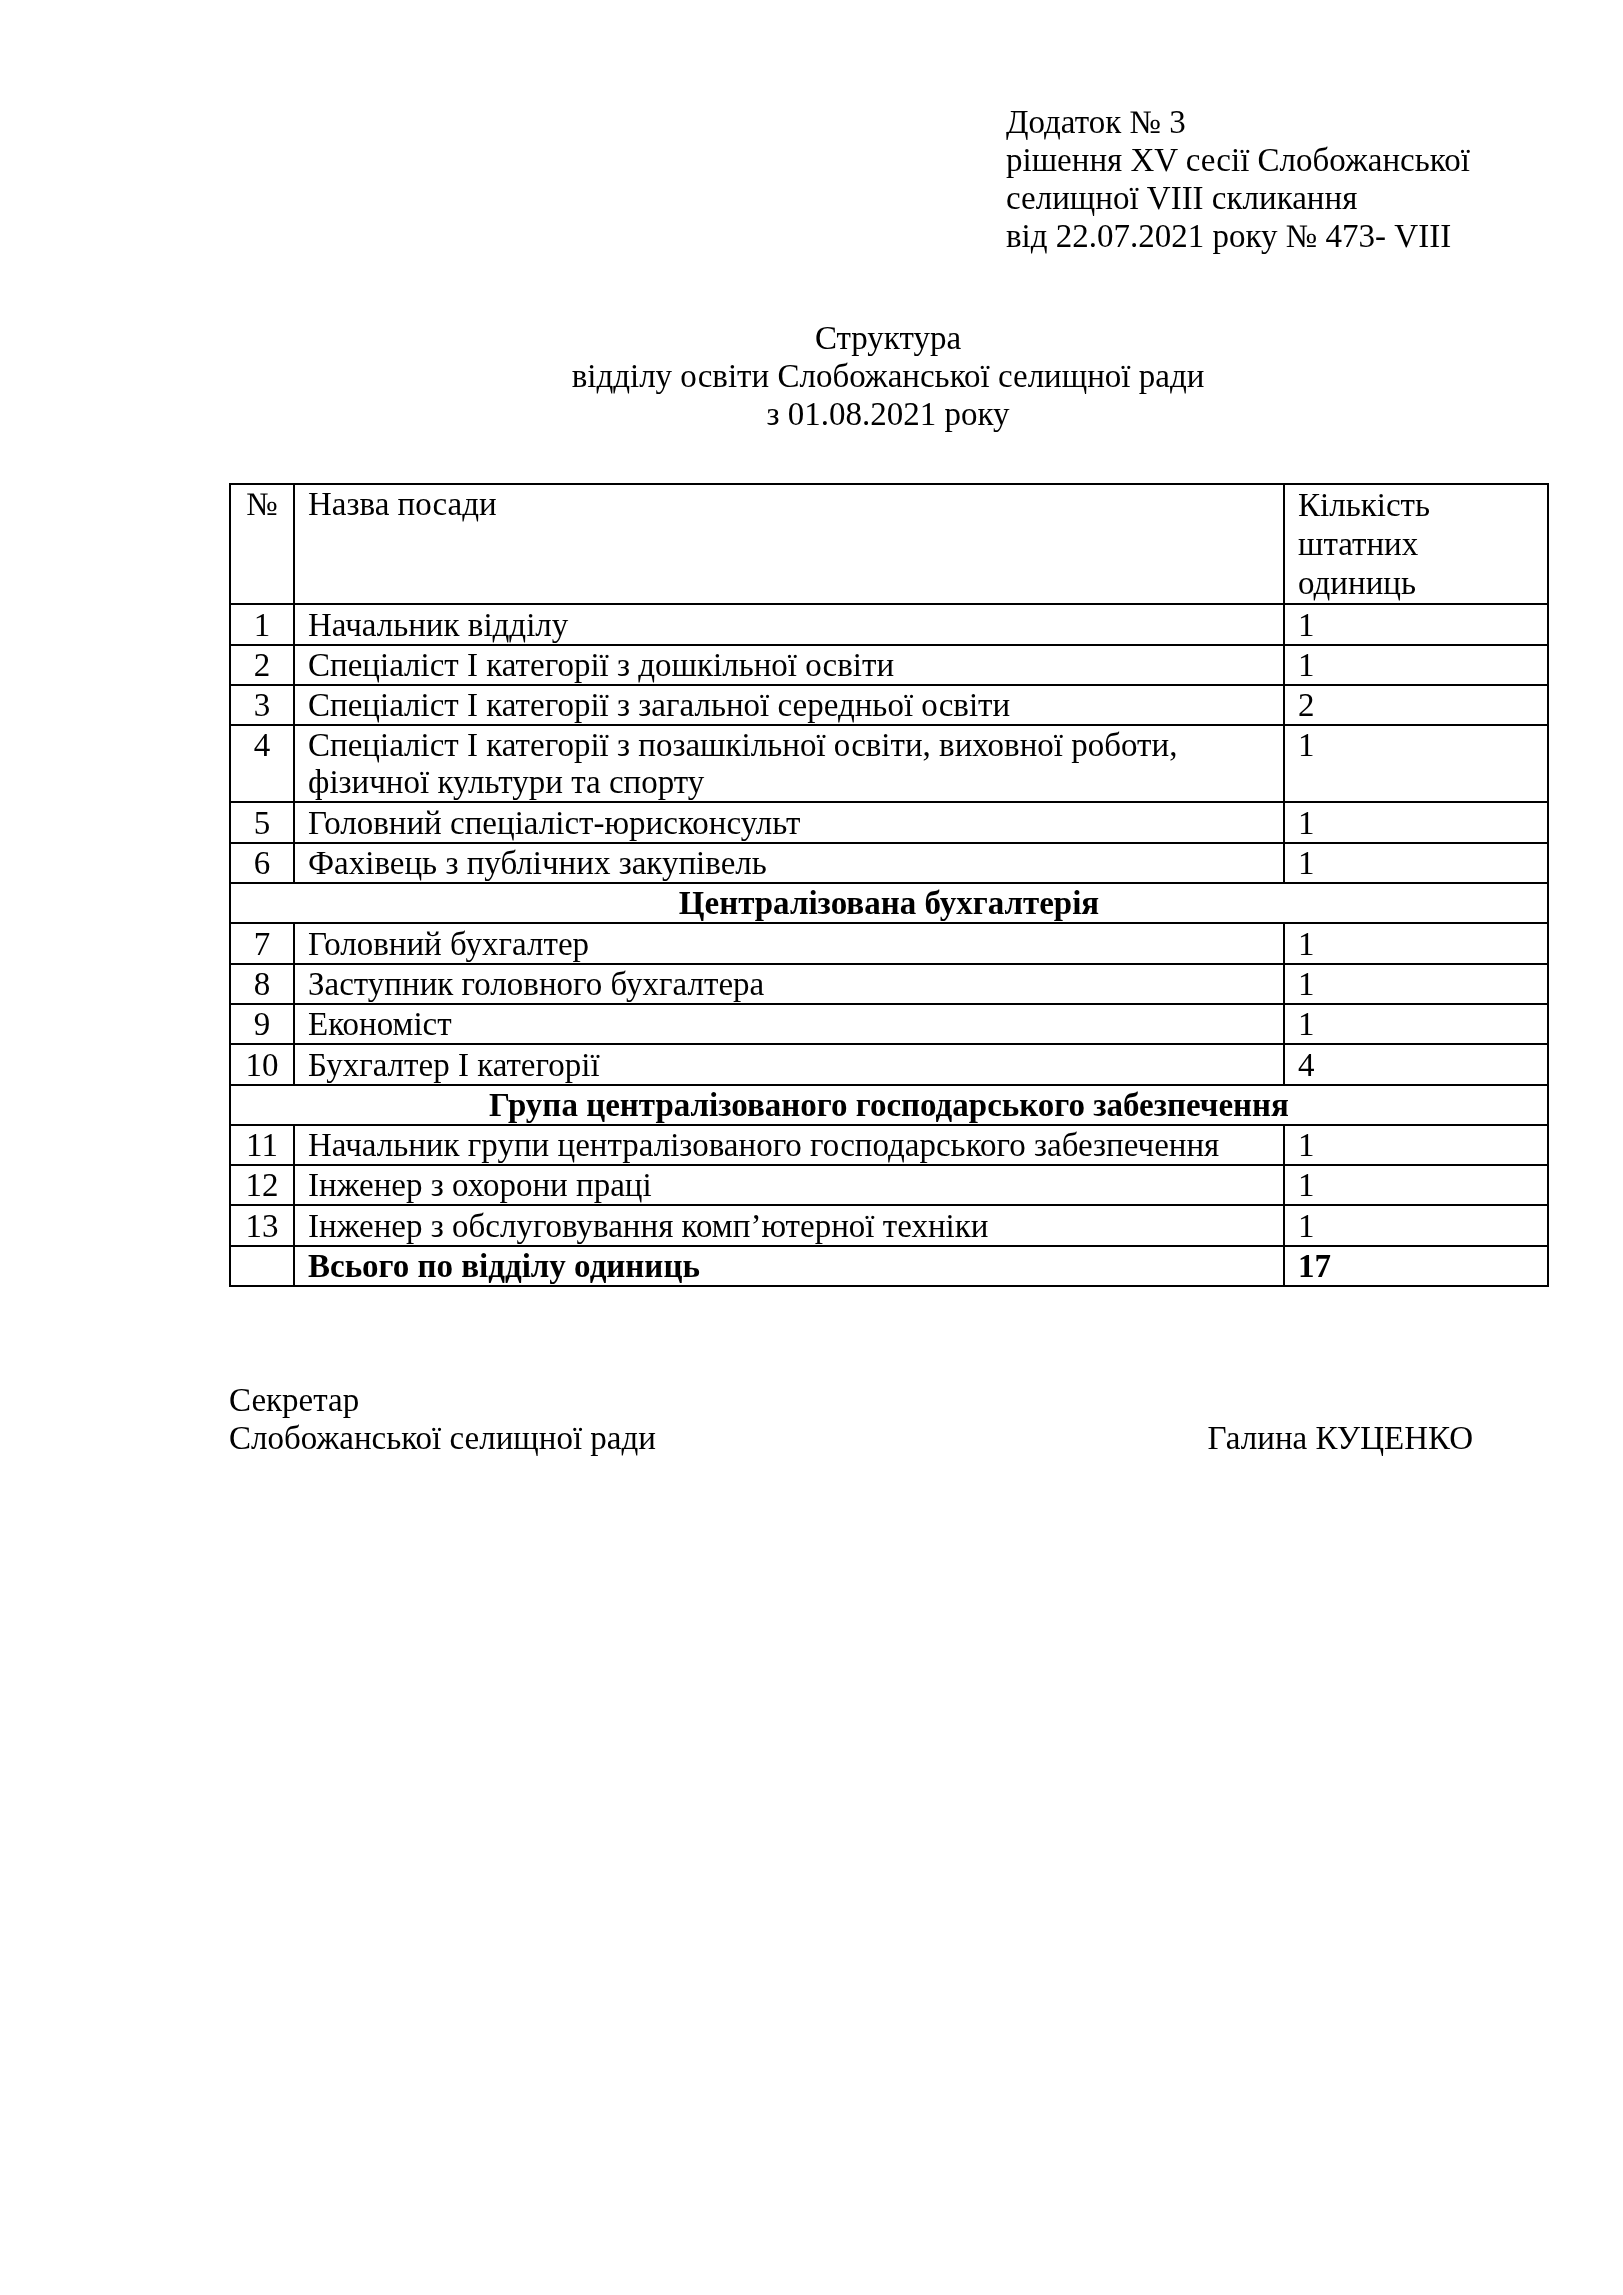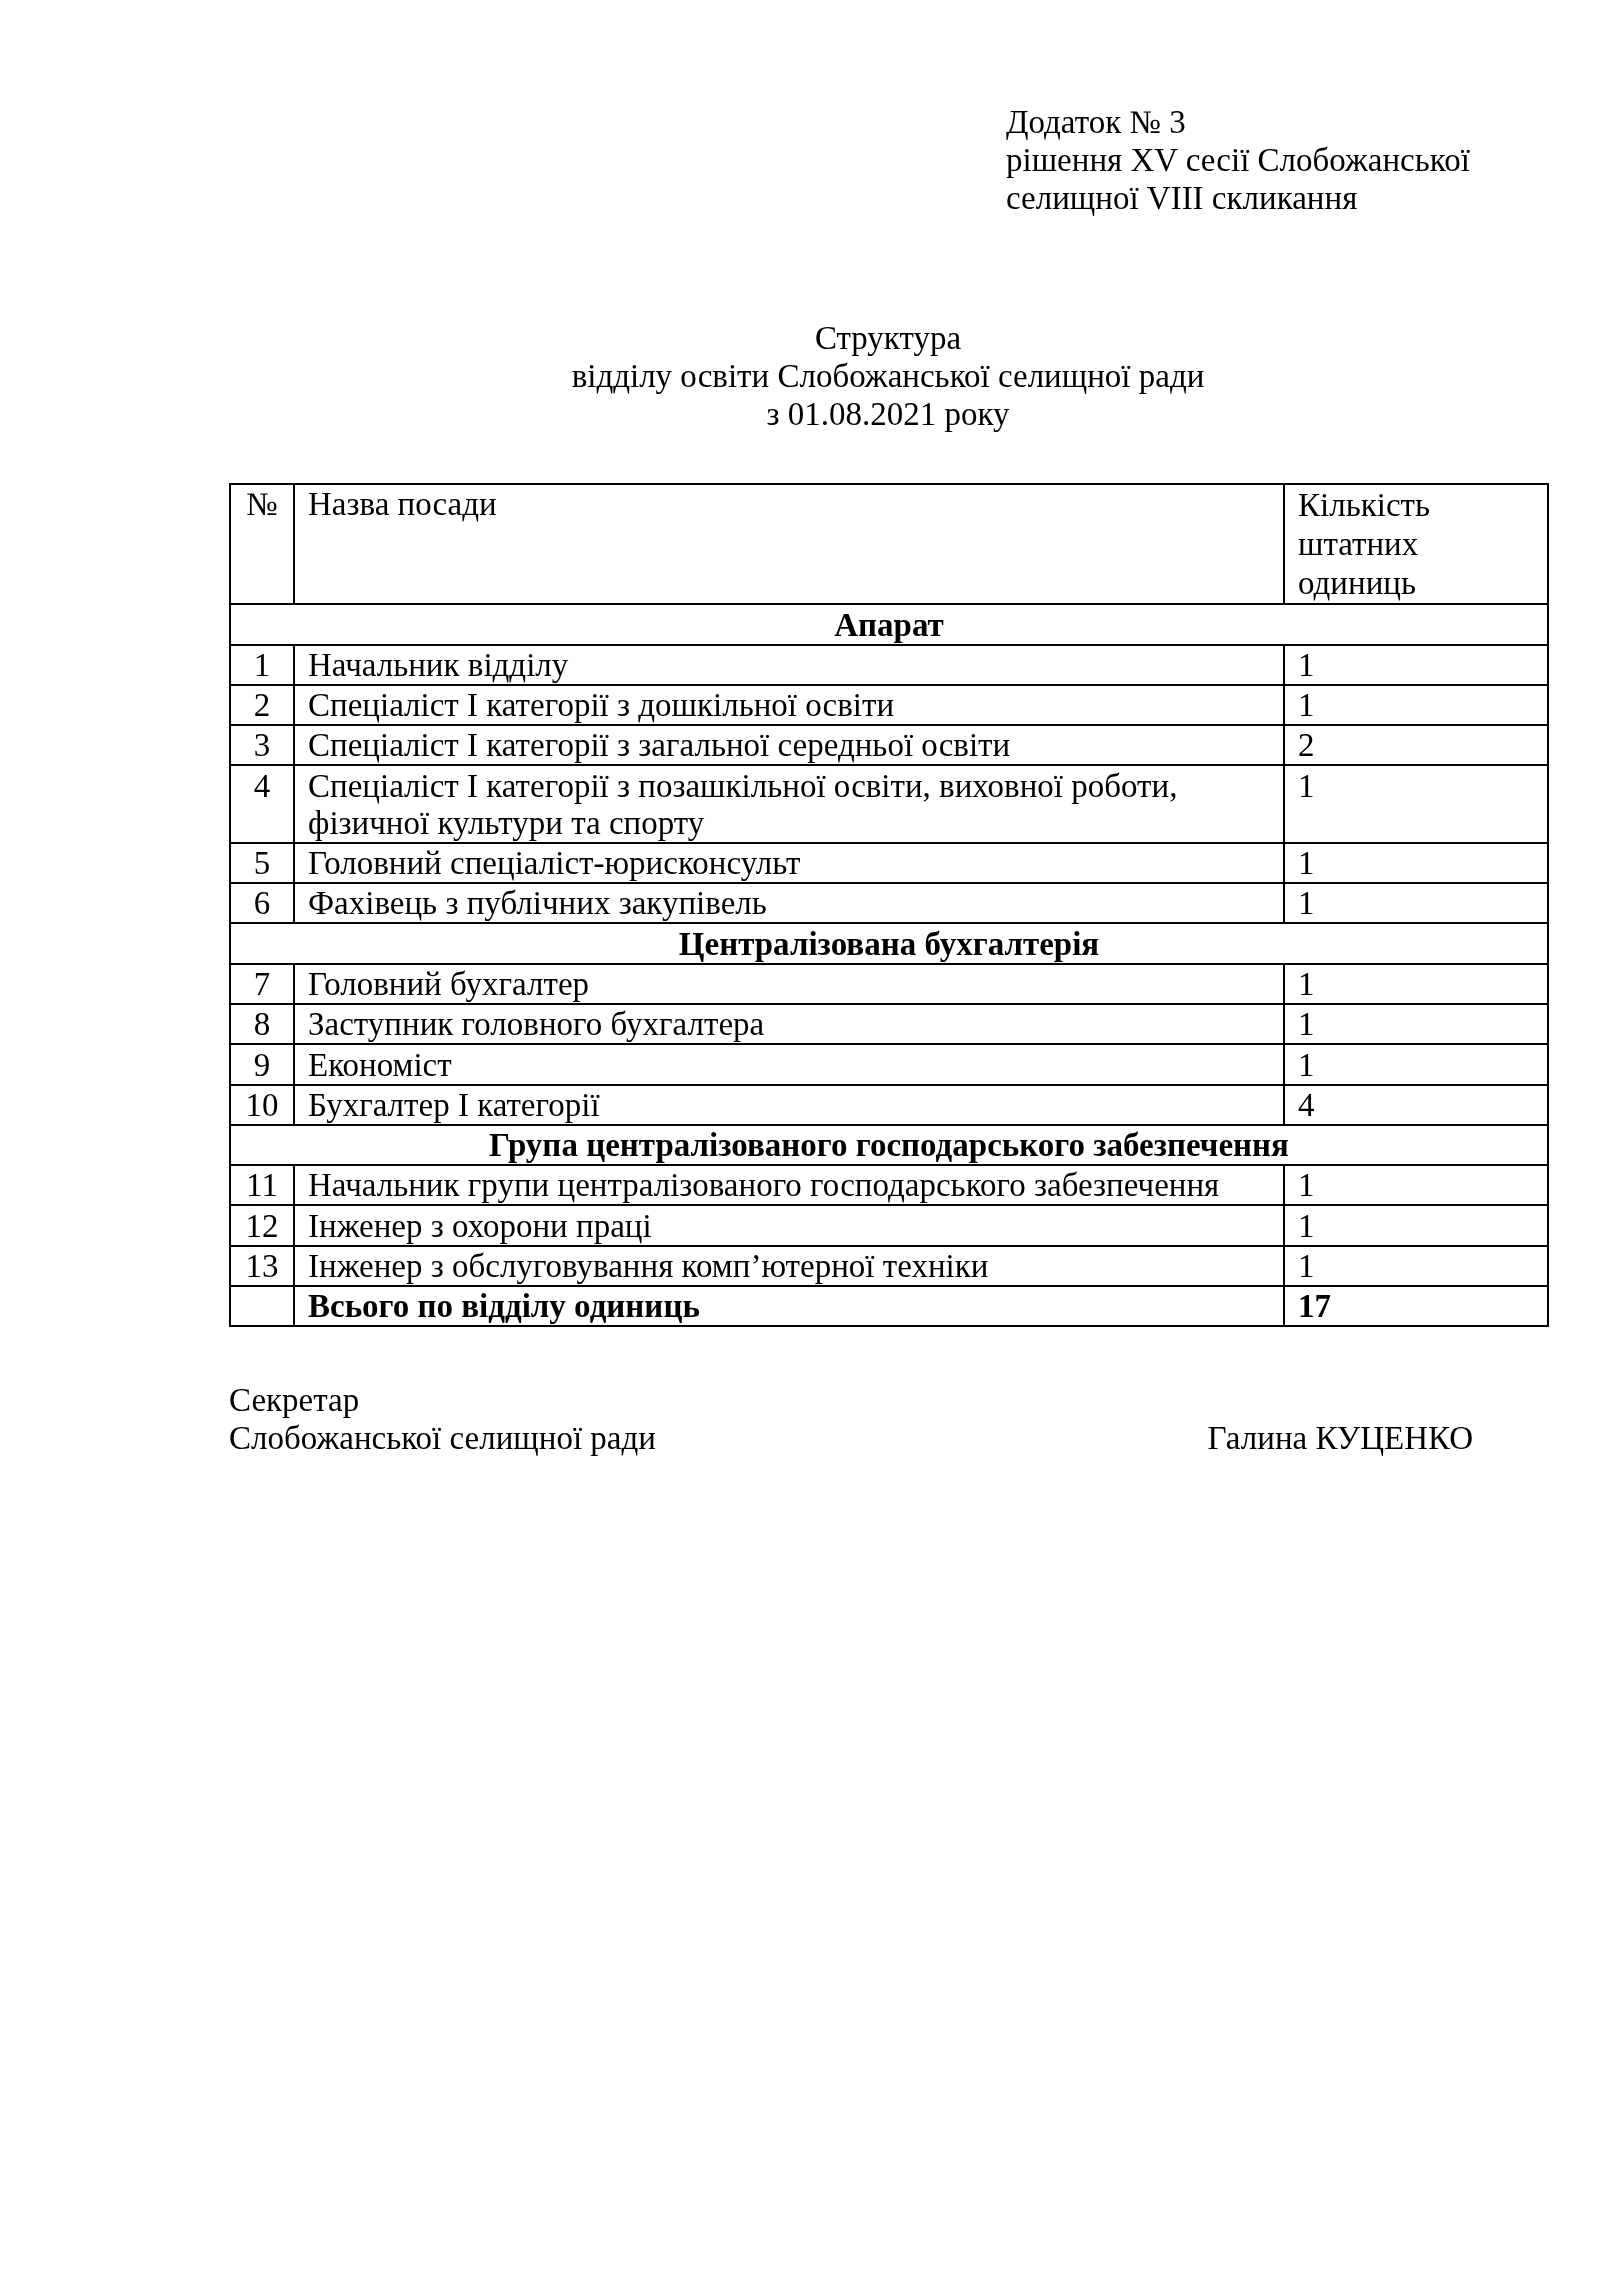--- a/index.html
+++ b/index.html
@@ -88,20 +88,21 @@
 </style>
 </head>
 <body>
 
 <div class="page">
 
   <div class="annex-block">
     <div>Додаток № 3</div>
     <div>рішення XV сесії Слобожанської</div>
     <div>селищної VIII скликання</div>
+    <div>від 22.07.2021 року № 473- VIII</div>
   </div>
 
   <div class="title-block">
     <div>Структура</div>
     <div>відділу освіти Слобожанської селищної ради</div>
     <div>з 01.08.2021 року</div>
   </div>
 
   <table class="staff">
     <colgroup>
@@ -109,23 +110,20 @@
       <col style="width:990px">
       <col style="width:264px">
     </colgroup>
     <tbody>
       <tr class="head-row">
         <td class="c-num">№</td>
         <td class="c-title">Назва посади</td>
         <td class="c-count">Кількість штатних одиниць</td>
       </tr>
 
-      <tr class="section-row">
-        <td colspan="3">Апарат</td>
-      </tr>
       <tr class="body-row">
         <td class="c-num">1</td>
         <td class="c-title">Начальник відділу</td>
         <td class="c-count">1</td>
       </tr>
       <tr class="body-row">
         <td class="c-num">2</td>
         <td class="c-title">Спеціаліст І категорії з дошкільної освіти</td>
         <td class="c-count">1</td>
       </tr>

